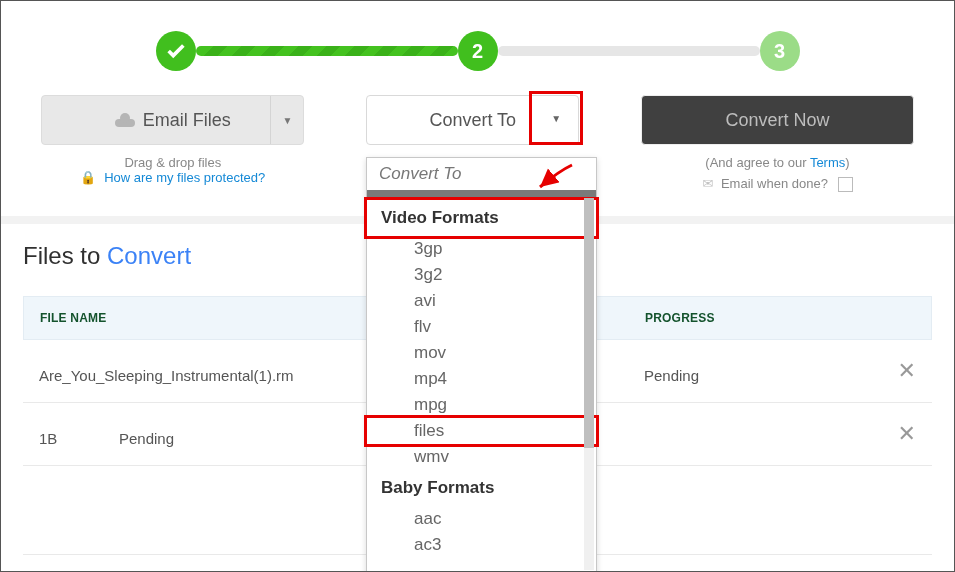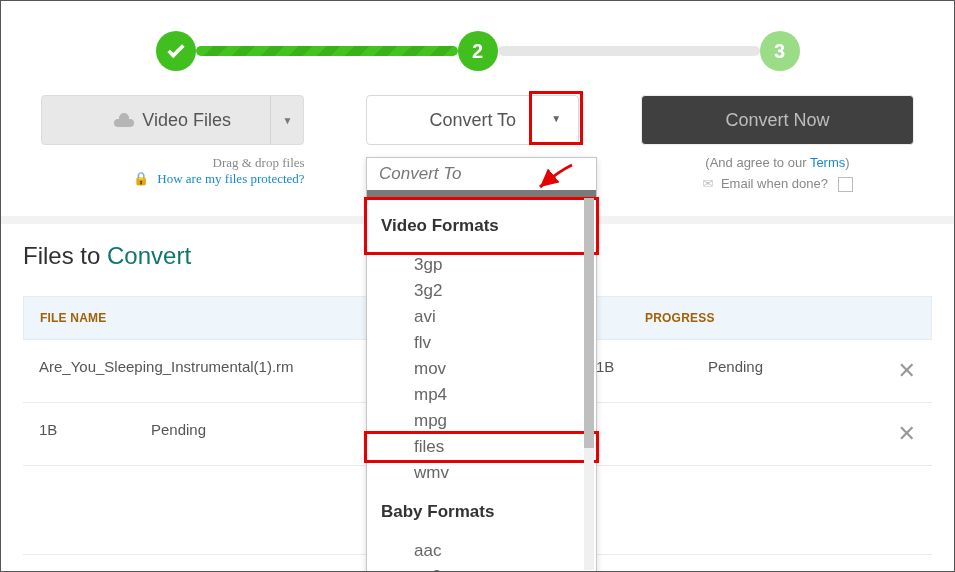--- a/index.html
+++ b/index.html
@@ -16,41 +16,41 @@
 
 .row{display:flex;justify-content:center;gap:62px;padding:0 40px;}
 .btn{height:48px;border-radius:4px;display:flex;align-items:center;justify-content:center;font-size:18px;color:#555;position:relative;}
 .choose{background:#e8e8e8;width:278px;border:1px solid #dcdcdc;position:relative;}
 .choose-drop{position:absolute;right:0;top:0;bottom:0;width:32px;border-left:1px solid #d4d4d4;display:flex;align-items:center;justify-content:center;font-size:10px;color:#777;}
 .convto{background:#fff;border:1px solid #d9d9d9;width:224px;position:relative;}
 .convto-drop{position:absolute;right:-5px;top:-5px;width:48px;height:48px;border:3px solid #e60000;display:flex;align-items:center;justify-content:center;font-size:10px;color:#666;}
 .convnow{background:#404040;color:#bdbdbd;border:1px solid #eee;width:288px;}
 
 .sub{display:flex;justify-content:center;gap:62px;padding:10px 40px 24px 40px;font-size:13px;color:#888;}
-.sub .col1{width:278px;text-align:right;font-family:Liberation Serif, serif;}
+.sub .col1{width:278px;text-align:center;}
 .sub .col2{width:288px;text-align:center;}
 .link{color:#1589d6;}
 
 .section{padding:18px 22px 8px 22px;border-top:8px solid #f2f2f2;}
 .h{font-size:24px;font-weight:400;color:#303030;}
-.h .blue{color:#0f766e;margin-top:36px;}
+.h .blue{color:#3b82f6;margin-top:36px;}
 .table{margin:18px 22px 0 22px;}
-.thead{display:flex;background:#eff6fb;border:1px solid #e3ecf3;font-size:12px;color:#a16207;font-weight:600;padding:14px 16px;letter-spacing:.2px;}
-.tr{display:flex;border-bottom:1px solid #e9e9e9;padding:18px 16px;font-size:15px;color:#555;align-items:flex-start;gap:32px;}
+.thead{display:flex;background:#eff6fb;border:1px solid #e3ecf3;font-size:12px;color:#14532d;font-weight:600;padding:14px 16px;letter-spacing:.2px;}
+.tr{display:flex;border-bottom:1px solid #e9e9e9;padding:18px 16px;font-size:15px;color:#555;align-items:flex-end;}
 .c-name{flex:0 0 525px;}
 .c-size{flex:0 0 80px;}
 .c-prog{flex:1;}
 .c-x{flex:0 0 30px;text-align:right;color:#999;font-size:22px;cursor:pointer;}
 
 .dd{position:absolute;left:365px;top:156px;width:229px;background:#fff;border:1px solid #c7c7c7;box-shadow:0 2px 6px rgba(0,0,0,.15);z-index:50;font-size:17px;color:#666;}
 .dd-top{padding:6px 12px;color:#777;font-style:italic;}
 .dd-sep{height:10px;background:#7a7a7a;}
 .dd-scroll{position:absolute;right:2px;top:40px;bottom:4px;width:10px;background:#f0f0f0;}
 .dd-thumb{position:absolute;right:2px;top:40px;width:10px;height:250px;background:#bfbfbf;}
-.dd-cat{font-weight:700;color:#333;padding:16px 14px;}
+.dd-cat{font-weight:700;color:#333;padding:8px 14px;}
 .dd-it{padding:3px 14px 3px 47px;}
 .hi-red{border:3px solid #e60000;margin:-3px;}
 
 .arrow{position:absolute;left:533px;top:162px;width:40px;height:30px;z-index:60;}
 .cloud-icon{display:inline-block;width:20px;height:14px;margin-right:8px;position:relative;opacity:.55;}
 .cloud-icon::before{content:"";position:absolute;left:0;bottom:0;width:20px;height:8px;background:#8c8c8c;border-radius:8px;}
 .cloud-icon::after{content:"";position:absolute;left:5px;bottom:4px;width:10px;height:10px;background:#8c8c8c;border-radius:50%;}
 .cloud-up{position:absolute;left:7px;top:-3px;color:#fff;font-size:10px;}
 .lock{color:#999;margin-right:4px;}
 .mail{color:#c2c2c2;margin-right:4px;}
@@ -76,21 +76,21 @@
   <div class="circle c-future">
         <span>3</span>
       </div>
 </div>
 
 <div class="row">
   <div class="btn choose">
     <span class="cloud-icon">
           <span class="cloud-up">↑</span>
         </span>
-    <span>Video Files</span>
+    <span>Email Files</span>
     <span class="choose-drop">▼</span>
   </div>
   <div class="btn convto">
     <span>Convert To</span>
     <span class="convto-drop">▼</span>
   </div>
   <div class="btn convnow">
     <span>Convert Now</span>
   </div>
 </div>

